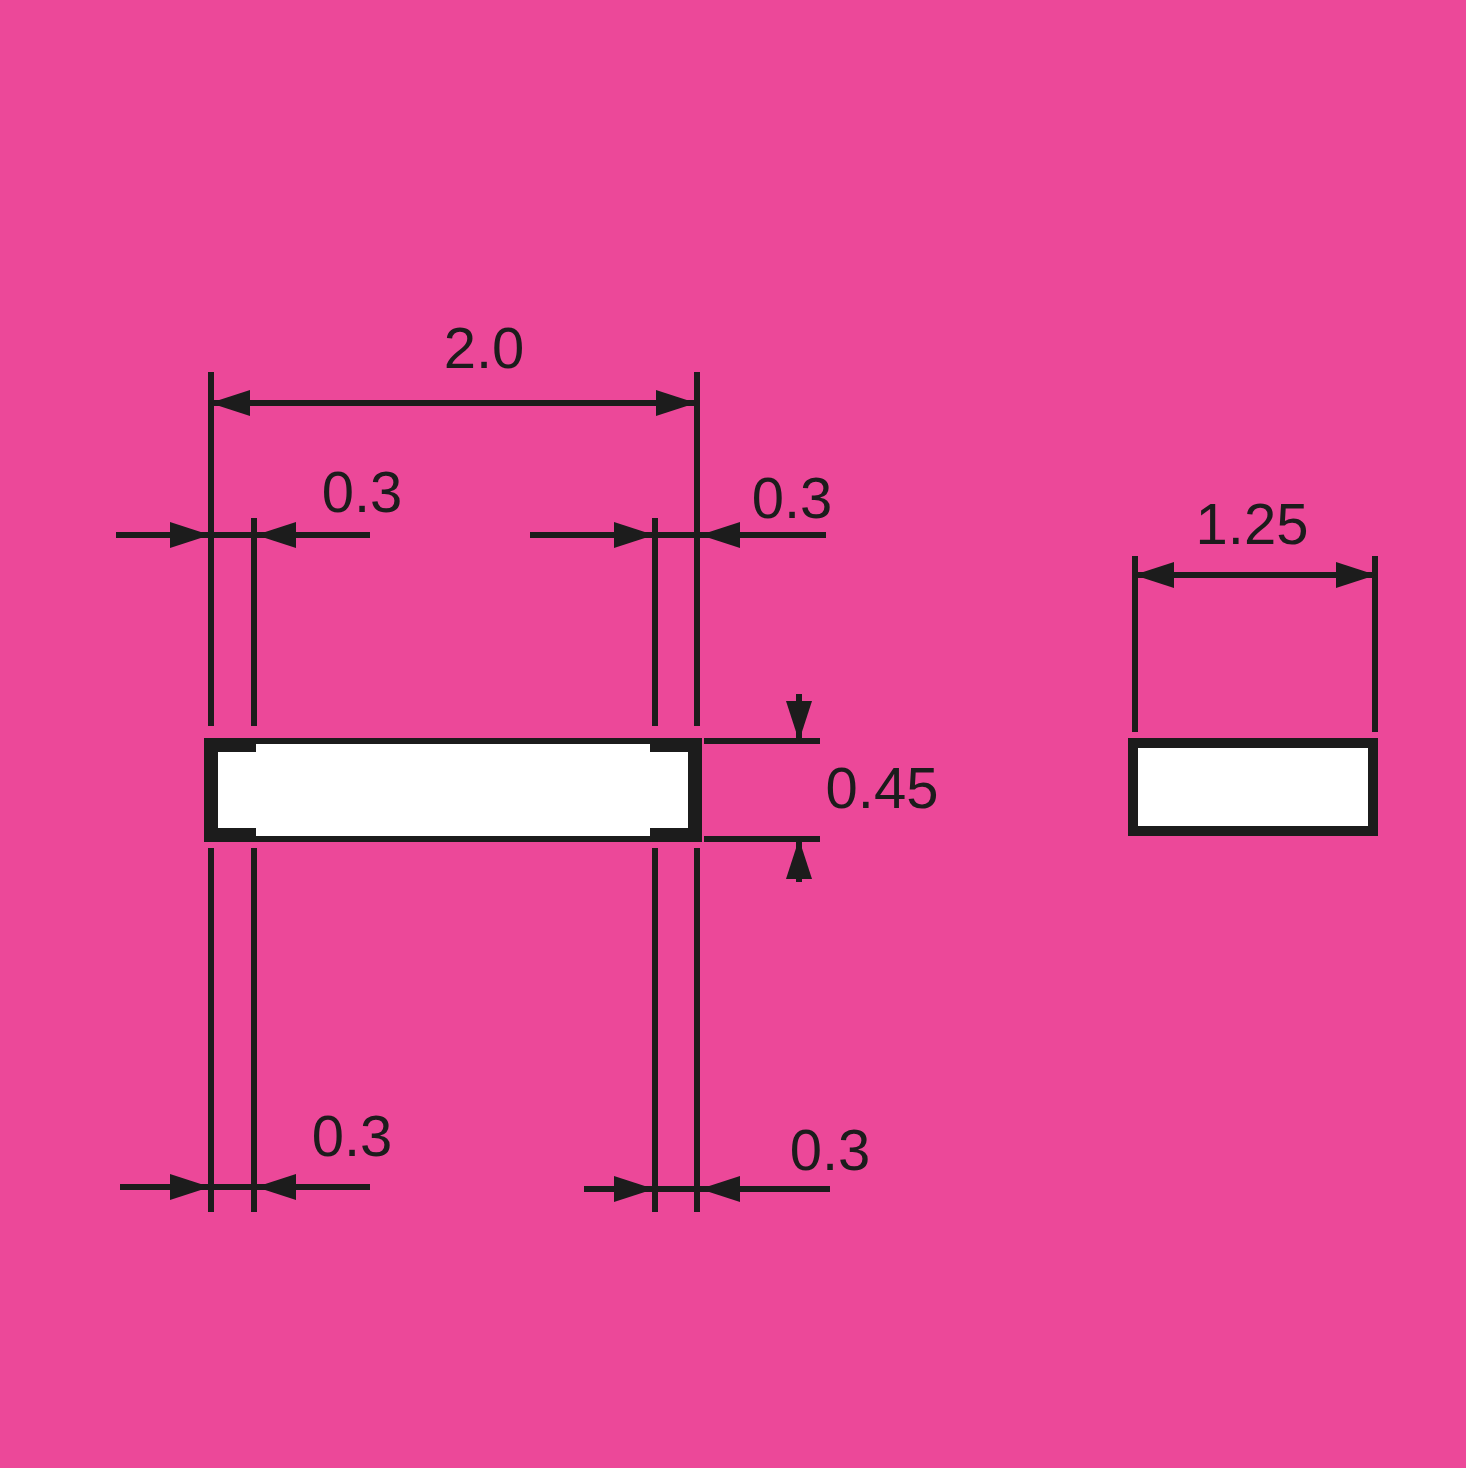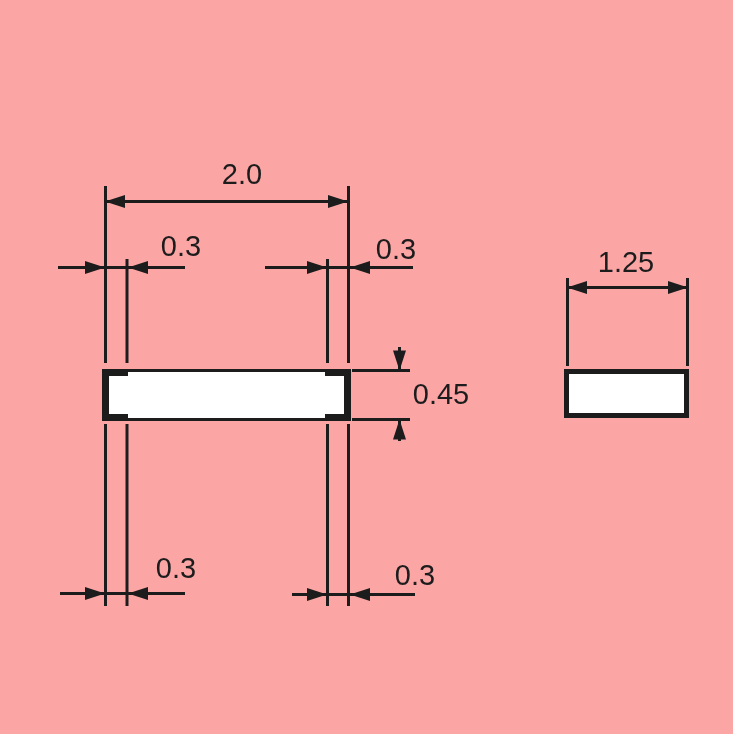--- a/index.html
+++ b/index.html
@@ -4,21 +4,21 @@
 <style>
   html, body {
     margin: 0;
     padding: 0;
     background: #ffffff;
   }
   .canvas {
     position: relative;
     width: 733px;
     height: 734px;
-    background: #fca5a5;
+    background: #ec4899;
     overflow: hidden;
   }
   svg { display: block; }
   .ext  { stroke: currentColor; stroke-width: 3; fill: none; }
   .dim  { stroke: currentColor; stroke-width: 3; fill: none; }
   .arrow { fill: currentColor; stroke: none; }
   .body-front { fill: #ffffff; stroke: currentColor; stroke-width: 3; }
   .body-side  { fill: #ffffff; stroke: currentColor; stroke-width: 5; }
   .cap { fill: currentColor; stroke: none; }
   text.dim-label {

